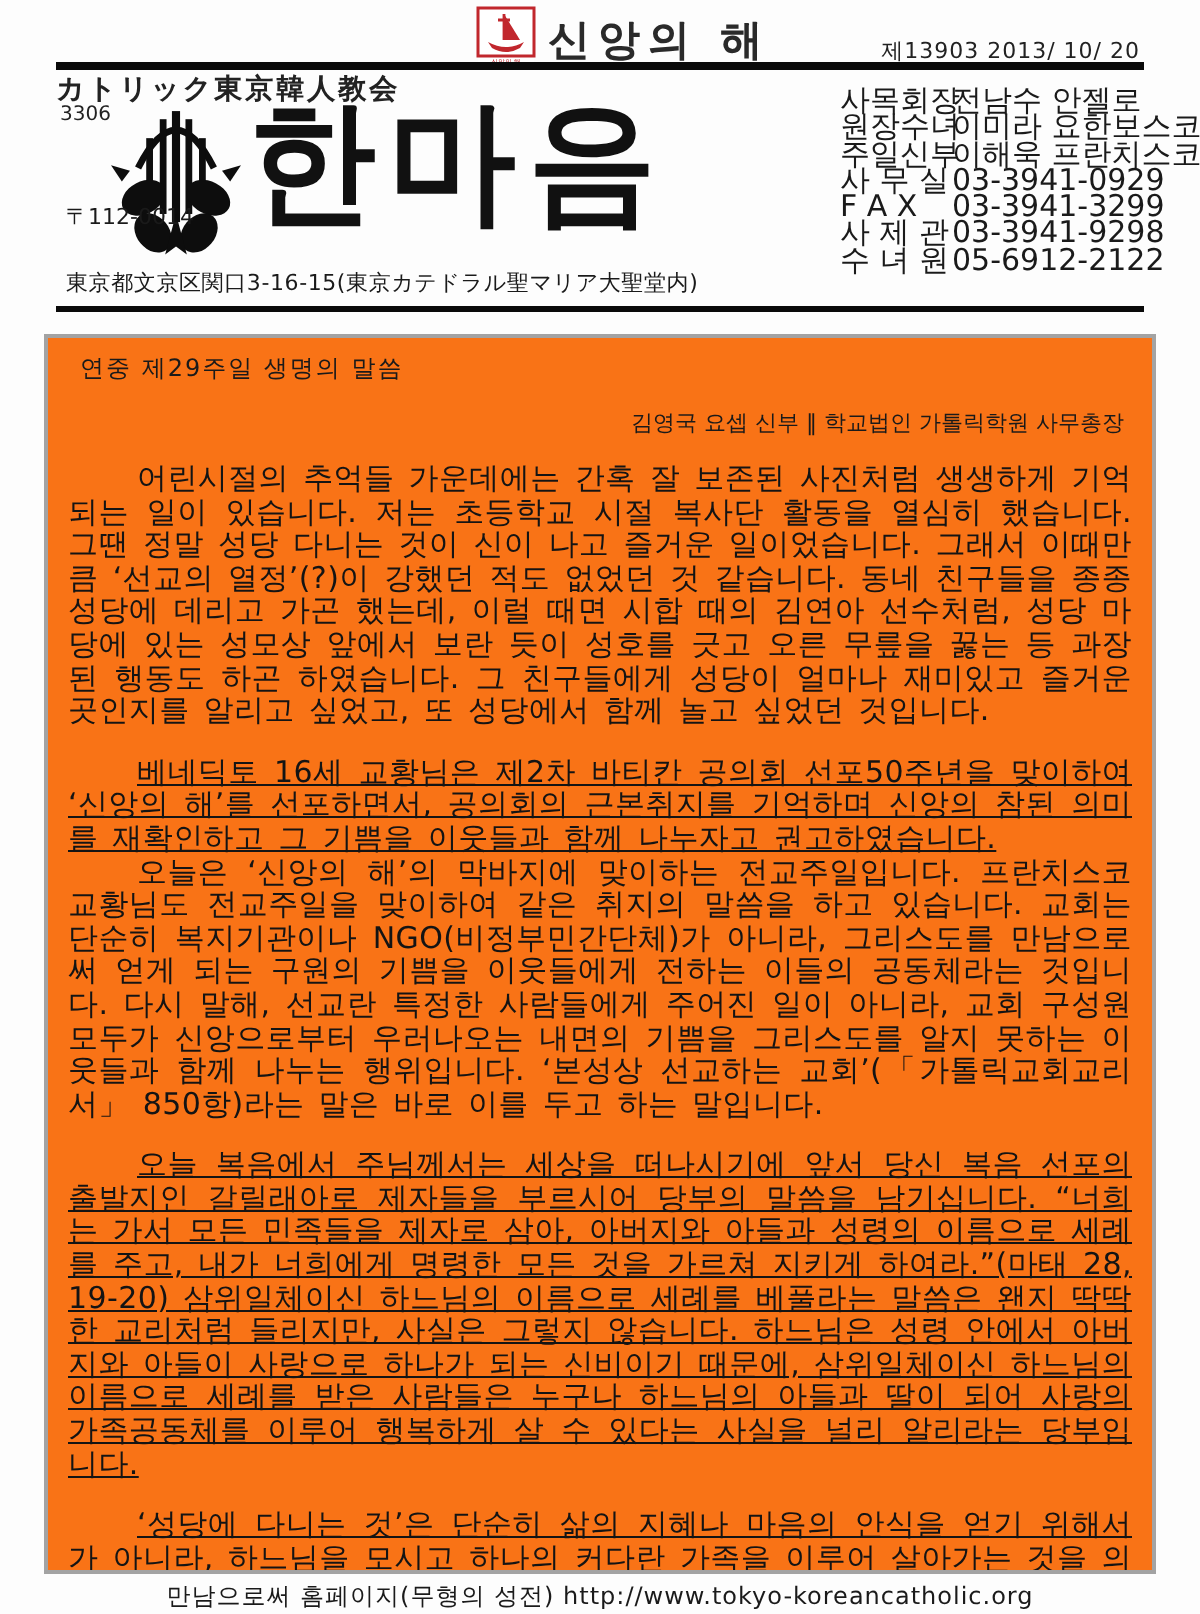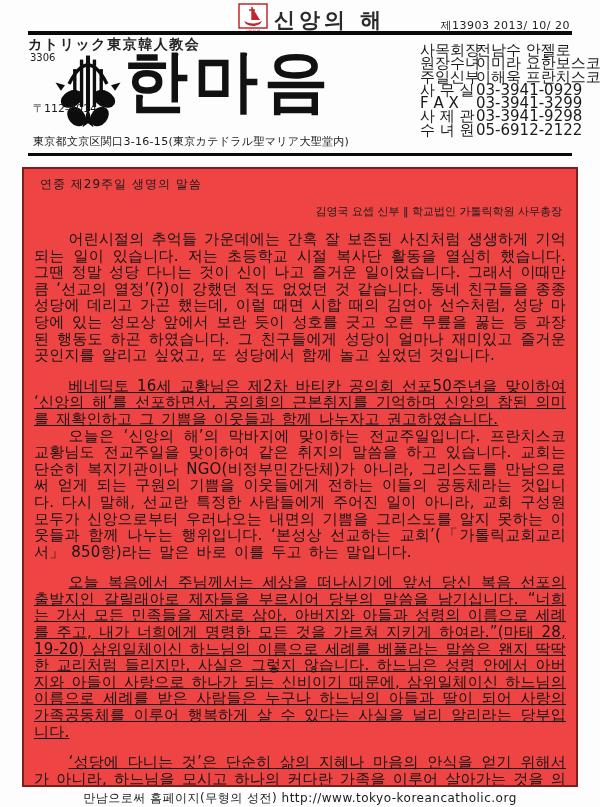--- a/index.html
+++ b/index.html
@@ -39,21 +39,21 @@
   .contacts .row { white-space:pre; }
   .contacts .lbl { display:inline-block; width:56px; white-space:pre; }
   .contacts .val { display:inline-block; }
   .postal  { position:absolute; left:33px; top:101px; font-size:11px; color:#1a1a1a; }
   .address { position:absolute; left:33px; top:134px; font-size:11px; letter-spacing:0.3px; color:#1a1a1a; }
   .rule-2 { position:absolute; left:28px; right:28px; top:153px; height:3px; background:#0a0a0a; }
 
   
   .article-box {
     position:absolute; left:22px; top:167px; width:556px; height:620px;
-    border:2px solid #7f1d1d; background:#ef4444;
+    border:2px solid #a3a3a3; background:#f97316;
     padding:7px 10px 6px 10px; overflow:hidden;
   }
   .kicker { font-size:12px; letter-spacing:1px; color:#1a1a1a; margin-left:6px; }
   .article-title {
     text-align:center; font-size:30px; font-weight:normal;
     letter-spacing:5px; color:#111; margin-top:7px;
   }
   .byline { text-align:right; font-size:11px; color:#1a1a1a; margin:11px 4px 0 0; }
   .body-text { margin-top:12px; }
   .body-text p {

